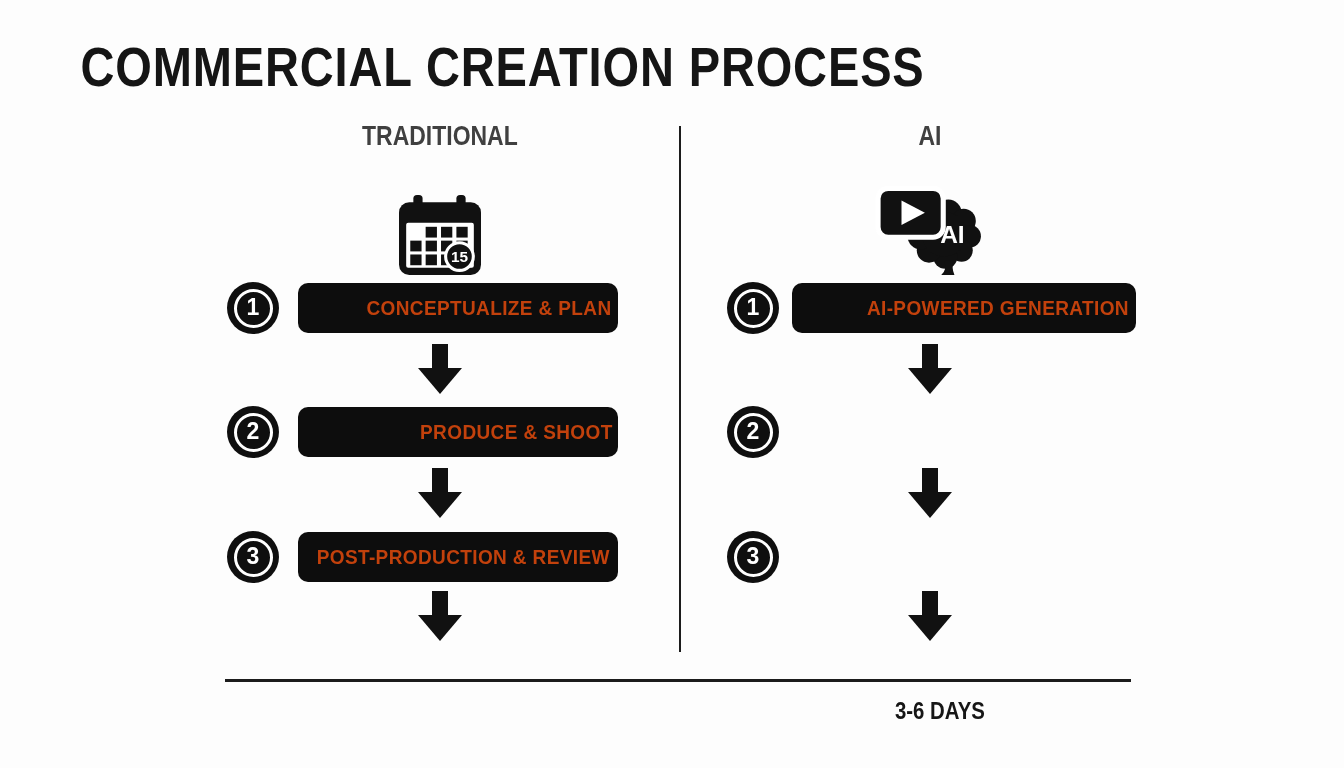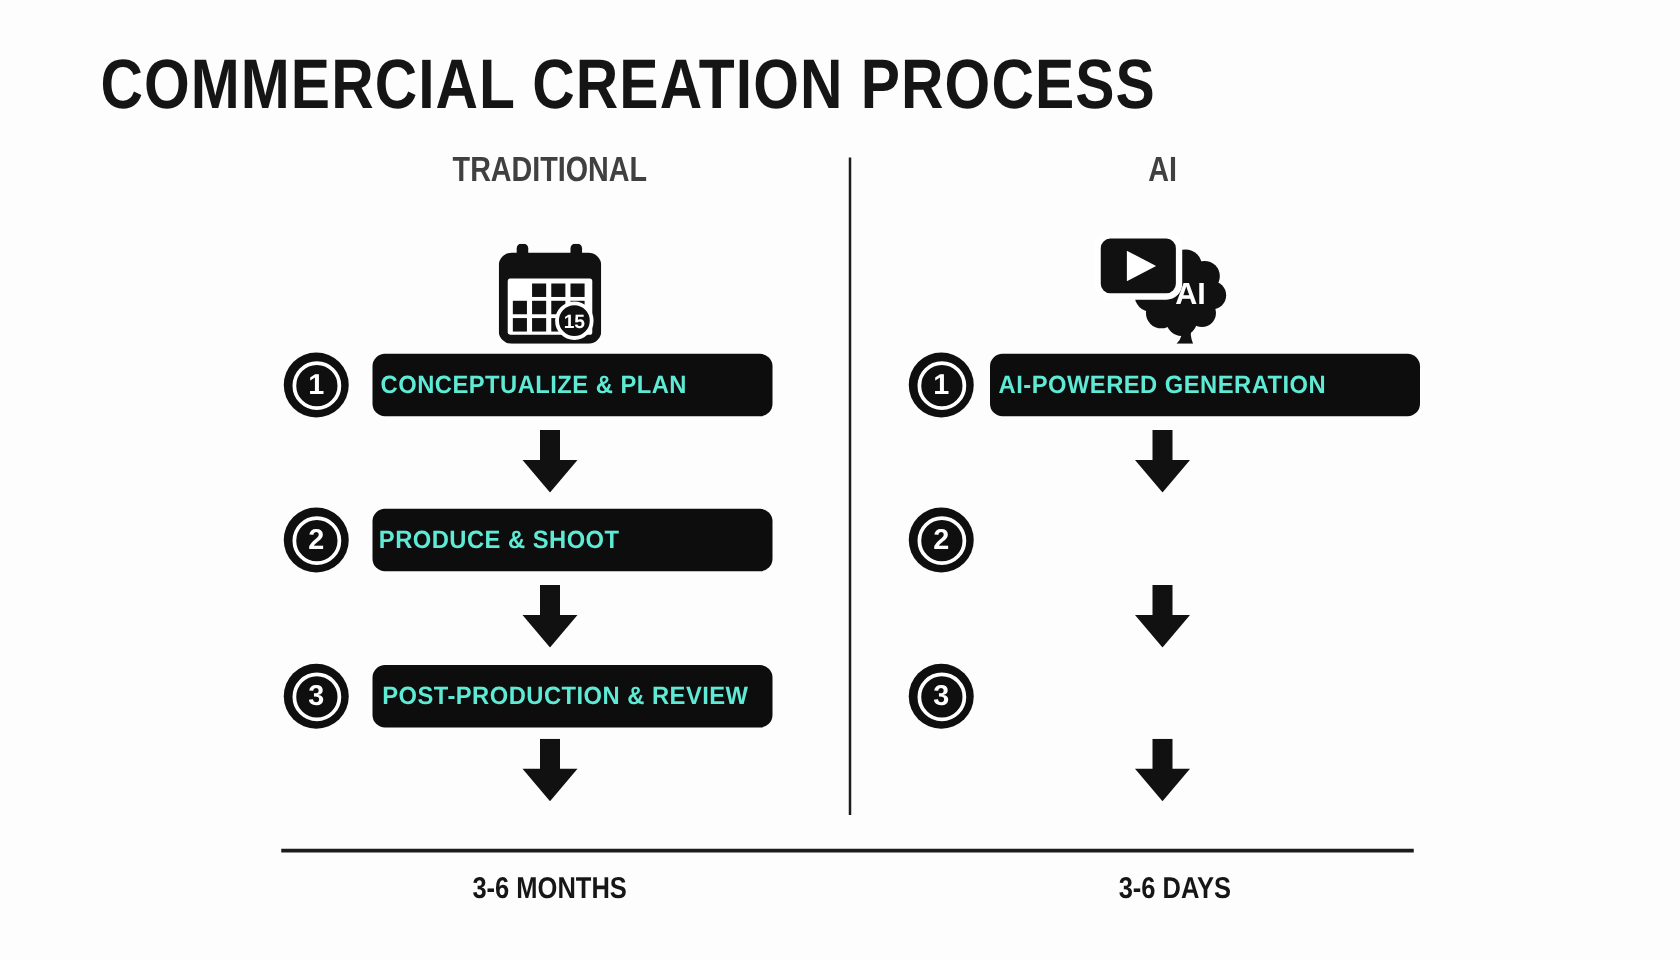--- a/index.html
+++ b/index.html
@@ -136,22 +136,22 @@
   .bar {
     position: absolute;
     left: 73px;
     top: 1px;
     width: 320px;
     height: 50px;
     background: #0d0d0d;
     border-radius: 10px;
     display: flex;
     align-items: center;
-    justify-content: flex-start;
-    color: #5eead4;
+    justify-content: flex-end;
+    color: #c2410c;
     font-size: 20px;
     font-weight: 700;
     letter-spacing: 0.4px;
     white-space: nowrap;
   }
   .ai .bar { left: 77px; width: 344px; }
   .bar .squeeze {
     display: inline-block;
     transform: scaleX(0.95);
     transform-origin: center;
@@ -334,20 +334,17 @@
     </div>
 
     <svg class="arrow a3" viewBox="0 0 46 50">
       <rect x="15" y="0" width="16" height="25" fill="#111"></rect>
       <polygon points="1,24 45,24 23,50" fill="#111"></polygon>
     </svg>
   </div>
 
   <div class="baseline"></div>
 
-  <div class="duration traditional">
-    <span class="squeeze">3-6 MONTHS</span>
-  </div>
   <div class="duration ai">
     <span class="squeeze">3-6 DAYS</span>
   </div>
 
 </div>
 
 </body></html>

